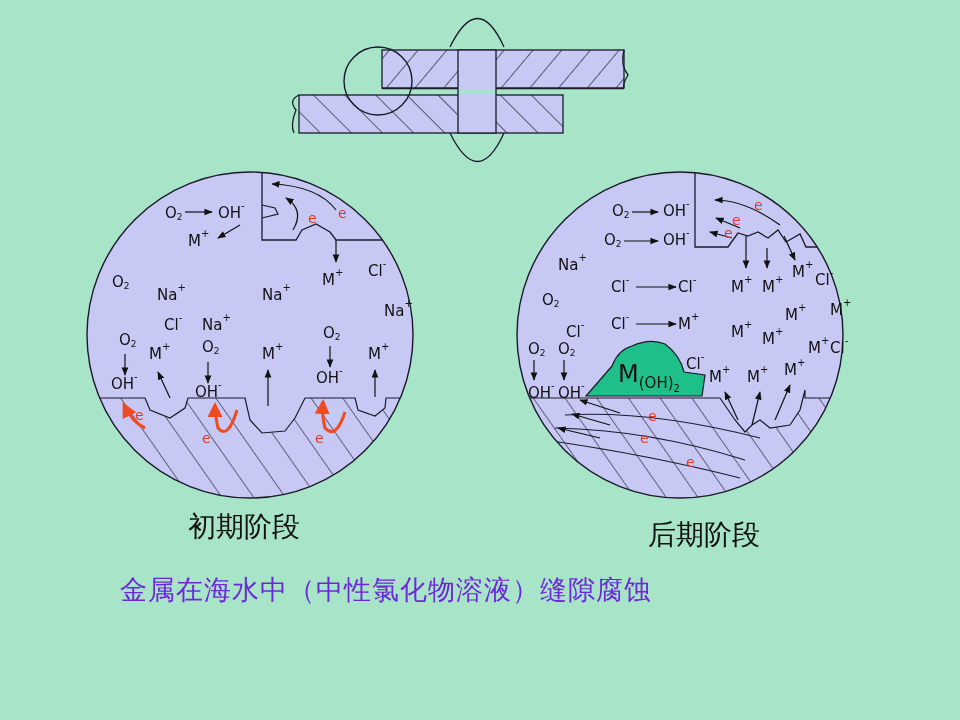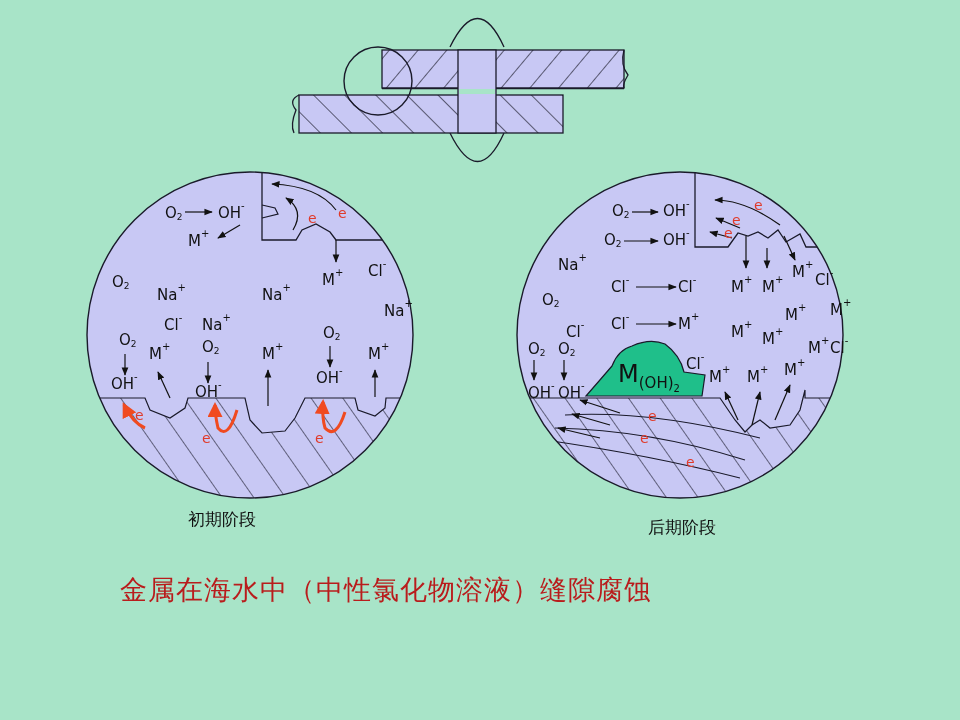--- a/index.html
+++ b/index.html
@@ -8,26 +8,26 @@
     background: #a8e4c8;
     position: relative;
     font-family: "DejaVu Sans", "Liberation Sans", sans-serif;
   }
   svg { position: absolute; left: 0; top: 0; }
   .lbl { font-family: "DejaVu Sans", sans-serif; font-size: 15px; fill: #111; }
   .sup { font-family: "DejaVu Sans", sans-serif; font-size: 10px; fill: #111; }
   .sub { font-family: "DejaVu Sans", sans-serif; font-size: 9px; fill: #111; }
   .el { font-family: "DejaVu Sans", sans-serif; font-size: 14px; fill: #e03a2a; }
   .stage {
-    position: absolute; font-size: 17px; color: #111;
+    position: absolute; font-size: 28px; color: #111;
     font-family: Liberation Serif, serif;
   }
   .caption {
     position: absolute; left: 120px; top: 572px;
-    font-size: 27px; color: #b91c1c; letter-spacing: 1px;
+    font-size: 27px; color: #6d28d9; letter-spacing: 1px;
     font-family: Liberation Mono, monospace;
   }
 </style>
 </head>
 <body>
 
 <svg width="960" height="720" viewBox="0 0 960 720">
   <defs>
     <marker id="arr" viewBox="0 0 10 10" refX="9" refY="5" markerWidth="7" markerHeight="7" orient="auto">
       <path d="M0,1 L10,5 L0,9 z" fill="#111"></path>

